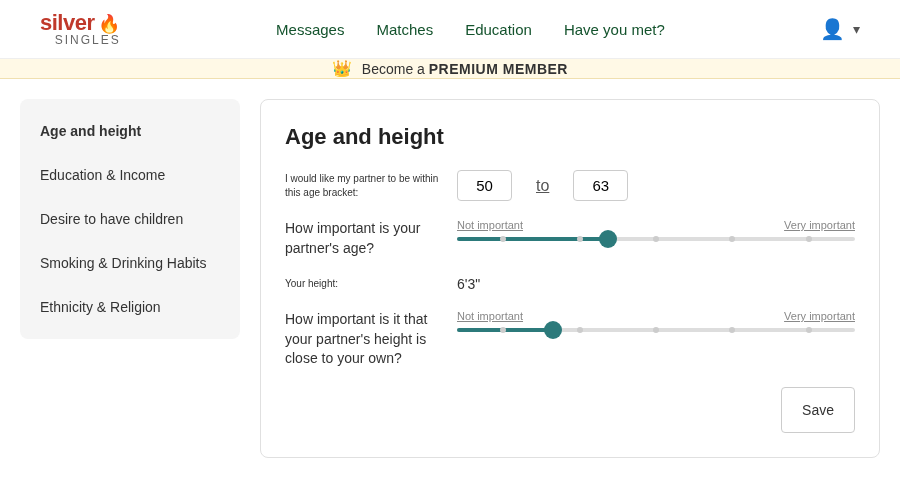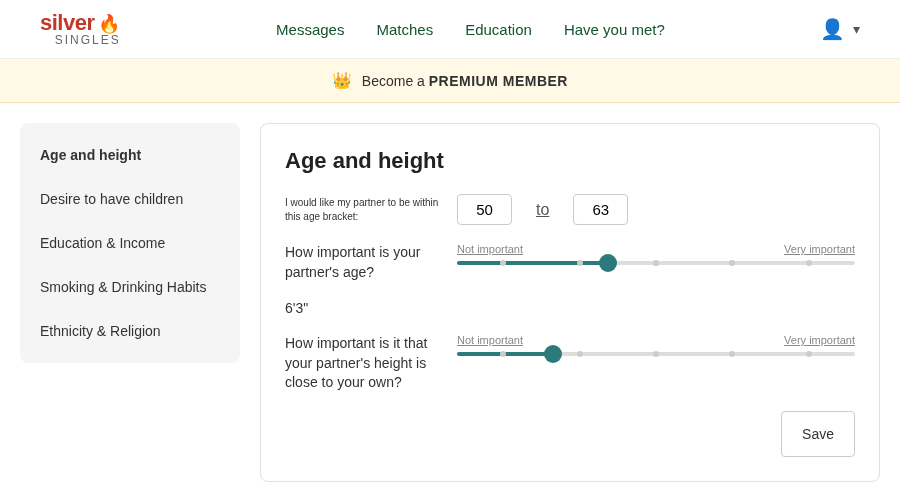--- a/index.html
+++ b/index.html
@@ -53,21 +53,20 @@
     .icon-chevron {
       font-size: 14px;
       color: #555;
       cursor: pointer;
     }
 
     
     .premium-banner {
       background: #fff9e6;
       text-align: center;
-      padding: 12px;
       font-size: 14px;
       color: #333;
       border-bottom: 1px solid #f0e0b0;
     }
     .premium-banner .crown {
       color: #c0a000;
       font-size: 16px;
       margin-right: 6px;
     }
     .premium-text {
@@ -284,22 +283,22 @@
 <div class="premium-banner">
   <span class="crown">👑</span>
   <span>Become a </span>
   <span class="premium-text">PREMIUM MEMBER</span>
 </div>
 
 <div class="main">
 
   <aside class="sidebar">
     <div class="sidebar-item active">Age and height</div>
+    <div class="sidebar-item">Education &amp; Income</div>
     <div class="sidebar-item">Desire to have children</div>
-    <div class="sidebar-item">Education &amp; Income</div>
     <div class="sidebar-item">Smoking &amp; Drinking Habits</div>
     <div class="sidebar-item">Ethnicity &amp; Religion</div>
   </aside>
 
   <div class="content">
 
     <div class="section-card">
       <div class="section-title">Age and height</div>
 
       <div class="form-row">
@@ -326,20 +325,21 @@
               <div class="slider-dot"></div>
               <div class="slider-dot"></div>
               <div class="slider-dot"></div>
             </div>
             <div class="slider-thumb slider-thumb-1"></div>
           </div>
         </div>
       </div>
 
       <div class="form-row">
+        <div class="form-label">Your height:</div>
         <div class="height-value">6'3"</div>
       </div>
 
       <div class="slider-row">
         <div class="slider-label">How important is it that your partner's height is close to your own?</div>
         <div class="slider-container">
           <div class="slider-annotations">
             <span>Not important</span>
             <span>Very important</span>
           </div>

